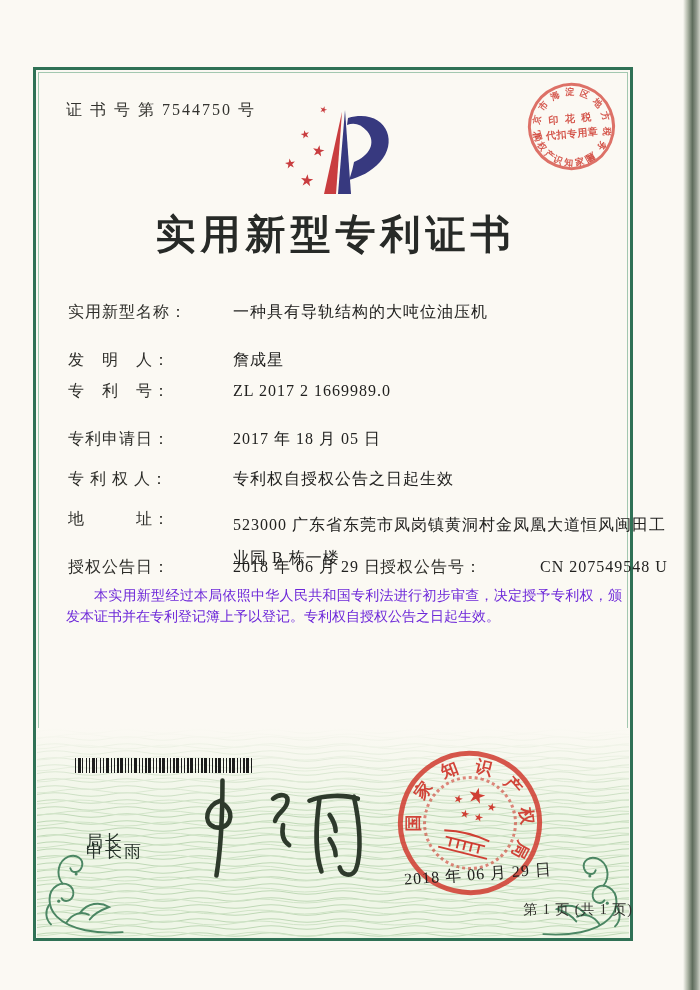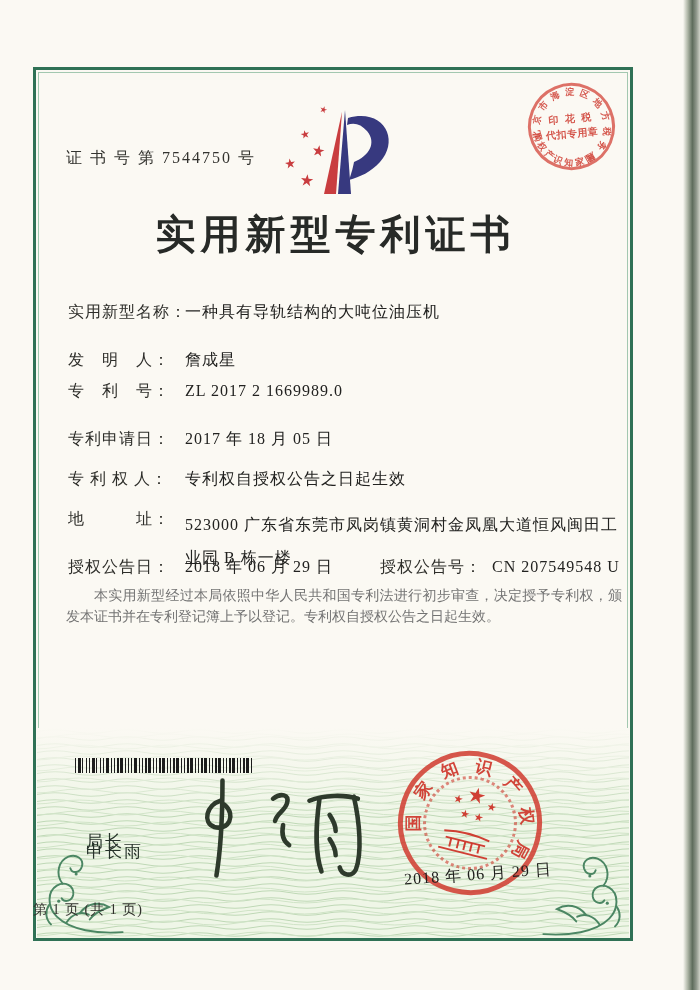--- a/index.html
+++ b/index.html
@@ -30,43 +30,43 @@
   .guilloche svg{display:block;width:100%;height:100%;}
   .guilloche-fade{
     left:37px;top:728px;width:592px;height:90px;
     background:linear-gradient(180deg,#fbf9f3 0%, rgba(251,249,243,.65) 30%, rgba(251,249,243,0) 100%);
   }
   .ornament{width:88px;height:92px;}
   .ornament svg{width:100%;height:100%;}
   .orn-left{left:37px;top:845px;}
   .orn-right{left:541px;top:847px;transform:scaleX(-1);}
 
-  .cert-no{left:66px;top:100px;font-size:16px;letter-spacing:2px;color:#33332f;margin-top:48px;}
+  .cert-no{left:66px;top:100px;font-size:16px;letter-spacing:2px;color:#33332f;}
 
   .logo{left:276px;top:98px;width:136px;height:102px;}
 
   .title{
     left:33px;top:207px;width:600px;text-align:center;
     font-size:40px;font-weight:700;letter-spacing:5px;padding-left:5px;
     color:#272a27;box-sizing:border-box;
   }
   .frow{position:absolute;left:68px;font-size:16px;line-height:22px;white-space:nowrap;}
   .flabel{display:inline-block;width:117px;letter-spacing:1px;vertical-align:top;color:#2e2e2a;}
-  .fvalue{display:inline-block;letter-spacing:1px;color:#222220;}
+  .fvalue{display:inline-block;letter-spacing:1px;color:#222220;margin-left:48px;}
   .fvalue.wrap{white-space:normal;width:434px;line-height:33px;font-family:Liberation Serif, serif;}
   .frow.r1{top:301px;} .frow.r2{top:349px;} .frow.r3{top:380px;}
   .frow.r4{top:428px;} .frow.r5{top:468px;} .frow.r6{top:508px;}
   .frow.r7{top:556px;}
   .frow .pair-right{position:absolute;left:312px;top:0;white-space:nowrap;}
   .frow .pair-right .flabel{width:112px;}
 
   .paras{left:66px;top:586px;width:556px;}
   .paras p{
     margin:0 0 2px 0;font-size:14px;line-height:20.5px;text-indent:2em;
-    text-align:justify;color:#737373;
+    text-align:justify;color:#6d28d9;
   }
 
   .barcode{
     left:75px;top:758px;width:178px;height:15px;
     background:repeating-linear-gradient(90deg,
       #1c1c1c 0px,#1c1c1c 1.5px,transparent 1.5px,transparent 3px,
       #1c1c1c 3px,#1c1c1c 6px,transparent 6px,transparent 7.5px,
       #1c1c1c 7.5px,#1c1c1c 8.5px,transparent 8.5px,transparent 11px,
       #1c1c1c 11px,#1c1c1c 12px,transparent 12px,transparent 14px);
   }
@@ -138,21 +138,21 @@
   .taxbot span:nth-child(7){transform:translate(-50%,-50%) rotate(232deg) translateY(-36px) rotate(180deg);}
   .tax-center{
     position:absolute;left:0;top:0;width:100%;height:100%;
     display:flex;flex-direction:column;align-items:center;justify-content:center;
     transform:rotate(-27deg);gap:1px;
   }
   .tax-center .l1{font-size:10px;font-weight:700;letter-spacing:2px;}
   .tax-center .l2{font-size:10px;font-weight:700;letter-spacing:.5px;}
 
   .footer{
-    left:33px;top:901px;width:600px;text-align:left;
+    left:33px;top:901px;width:600px;text-align:right;
     font-size:14px;letter-spacing:1px;color:#30302c;
   }
 </style>
 </head>
 <body>
 
 <div class="abs edge-shadow"></div>
 
 <div class="abs frame">
   <div class="frame-inner"></div>

